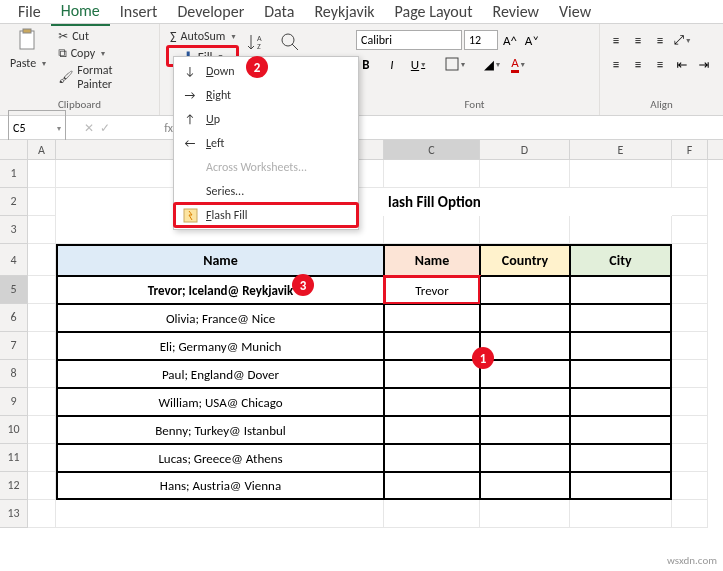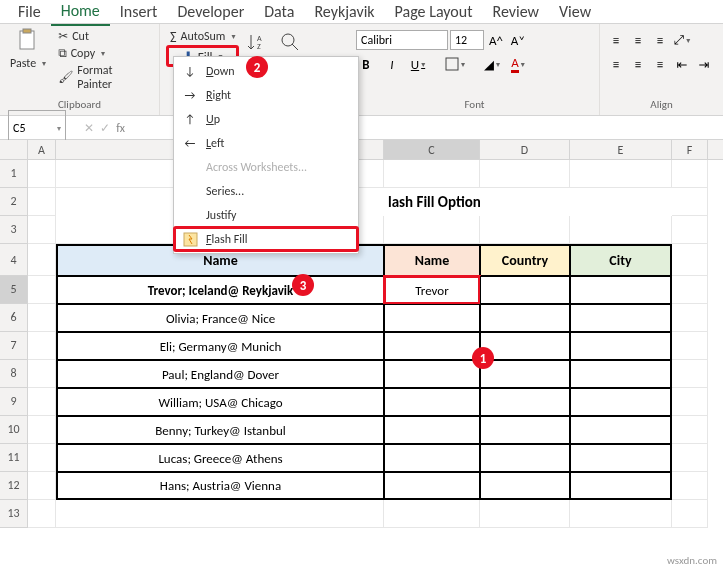--- a/index.html
+++ b/index.html
@@ -14,21 +14,21 @@
 .ribbon { display: flex; height: 92px; border-bottom: 1px solid #d4d4d4; background: #f3f2f1; }
 .group { display: flex; flex-direction: column; padding: 2px 6px; border-right: 1px solid #e1dfdd; position: relative; }
 .group-label { text-align: center; font-size: 11px; color: #666; margin-top: auto; padding-bottom: 2px; }
 .group-body { display: flex; gap: 4px; flex: 1; }
 .vstack { display: flex; flex-direction: column; gap: 1px; }
 .hstack { display: flex; align-items: center; gap: 2px; }
 .btn { display: flex; align-items: center; gap: 4px; padding: 1px 4px; font-size: 12px; color: #333; cursor: pointer; border-radius: 2px; }
 .big-icon { width: 28px; height: 28px; display: flex; align-items: center; justify-content: center; }
 .sep { width: 1px; background: #e1dfdd; margin: 0 2px; }
 .font-select { height: 20px; font-size: 12px; border: 1px solid #ababab; background: #fff; padding: 1px 4px; }
-.font-name { width: 92px; }
+.font-name { width: 106px; }
 .font-size { width: 34px; }
 .sq { width: 20px; height: 20px; display: flex; align-items: center; justify-content: center; border: 0; background: transparent; font-size: 13px; cursor: pointer; }
 .sq.red-border { border: 3px solid #e81123; border-radius: 3px; padding: 0 6px; width: auto; }
 .dropcaret::after { content: "▾"; font-size: 8px; margin-left: 2px; color: #666; }
 
 
 .fill-popup { position: absolute; top: 56px; left: 173px; width: 186px; background: #fff; border: 1px solid #c6c6c6; box-shadow: 2px 2px 6px rgba(0,0,0,0.2); z-index: 50; padding: 2px 0; }
 .menu-item { display: flex; align-items: center; gap: 8px; padding: 4px 8px; font-size: 12px; color: #333; cursor: pointer; }
 .menu-item.disabled { color: #b0b0b0; cursor: default; }
 .menu-item .mi-icon { width: 16px; height: 16px; display: flex; align-items: center; justify-content: center; font-size: 12px; }
@@ -217,24 +217,20 @@
       <span><span class="underline">L</span>eft</span>
     </div>
   <div class="menu-item disabled">
       <span class="mi-icon"></span>
       <span>Across Worksheets...</span>
     </div>
   <div class="menu-item">
       <span class="mi-icon"></span>
       <span>Series...</span>
     </div>
-  <div class="menu-item">
-      <span class="mi-icon"></span>
-      <span>Justify</span>
-    </div>
   <div class="menu-item highlight">
       <span class="mi-icon">
         <svg width="15" height="15">
           <rect x="1" y="1" width="13" height="13" fill="#fce4a0" stroke="#c9a85f"></rect>
           <path d="M6 3 L9 7 L6 7 L9 12" stroke="#d97f00" fill="none"></path>
         </svg>
       </span>
       <span><span class="underline">F</span>lash Fill</span>
     </div>
 </div>
@@ -244,21 +240,21 @@
 <div class="callout" style="top:347px;left:472px;">1</div>
 
 <div class="formula-row">
   <div class="name-box">
       <span>C5</span>
       <span style="font-size:8px;color:#888;">▾</span>
     </div>
   <div class="fx-area">
     <span style="color:#bbb;">✕</span>
     <span style="color:#bbb;">✓</span>
-    <span style="">fx</span>
+    <span style="margin-left:48px;">fx</span>
   </div>
 </div>
 
 <div class="grid-wrap">
   <div class="col-headers">
     <div class="corner"></div>
     <div class="colh colA">A</div>
     <div class="colh colB">B</div>
     <div class="colh colC sel">C</div>
     <div class="colh colD">D</div>

